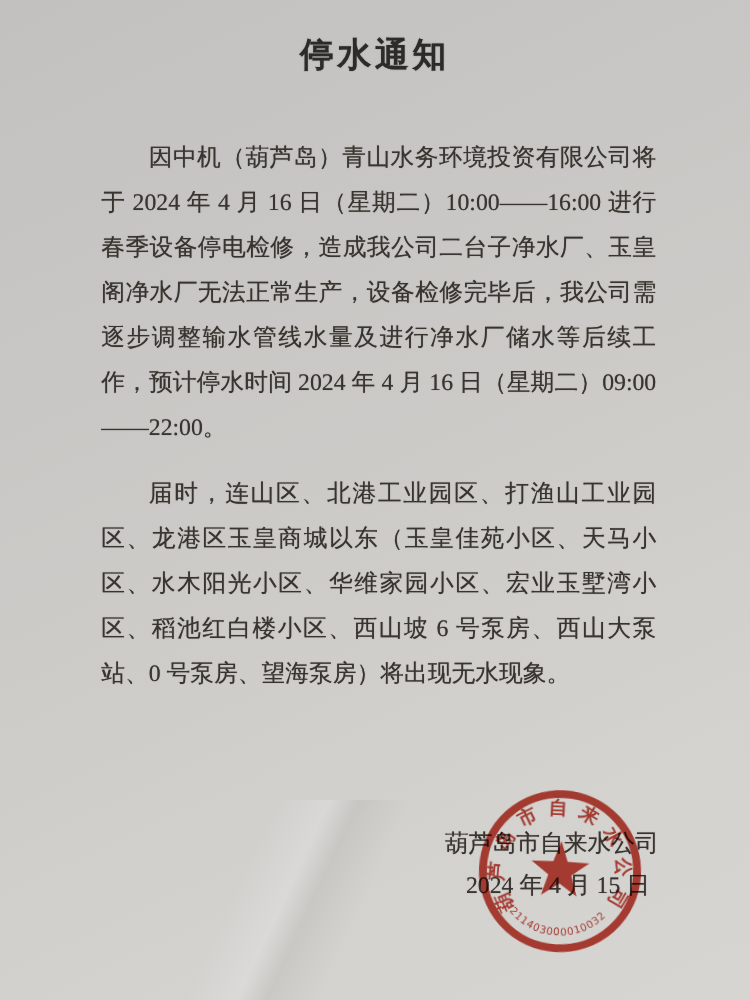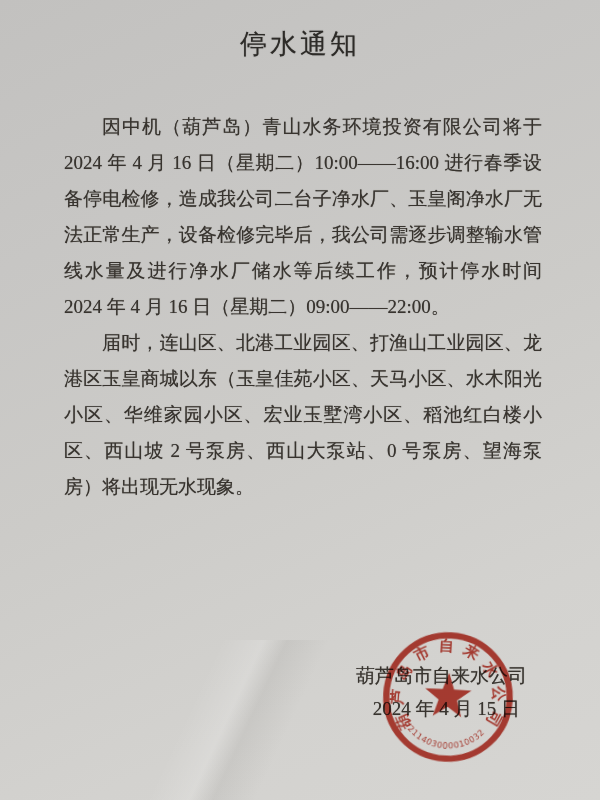--- a/index.html
+++ b/index.html
@@ -22,34 +22,34 @@
       transparent 40%,
       rgba(110,108,104,0.10) 47%,
       rgba(255,255,255,0.16) 51%,
       transparent 58%);
     pointer-events: none;
   }
   .title {
     margin: 26px 0 0 0;
     text-align: center;
     font-size: 27px;
-    font-weight: 400;
+    font-weight: 700;
     letter-spacing: 3px;
     color: #2d2b28;
     text-shadow: 0 0 1px rgba(45,43,40,0.55);
   }
   .doc-body {
     margin: 47px 58px 0 64px;
     font-size: 19px;
     line-height: 36px;
     text-align: justify;
     color: #38342f;
     text-shadow: 0 0 0.7px rgba(56,52,47,0.65);
   }
-  .doc-body p { margin: 0; text-indent: 2em; }
+  .doc-body p { margin: 17px; text-indent: 2em; }
   .signature {
     position: absolute;
     top: 659px; right: 73px;
     text-align: right;
     font-size: 19px;
     line-height: 33px;
     color: #38342f;
     text-shadow: 0 0 0.7px rgba(56,52,47,0.65);
     z-index: 2;
   }
@@ -82,21 +82,21 @@
 <body>
 
 <div class="page">
 
   <div class="crease"></div>
 
   <h1 class="title">停水通知</h1>
 
   <div class="doc-body">
     <p>因中机（葫芦岛）青山水务环境投资有限公司将于 2024 年 4 月 16 日（星期二）10:00——16:00 进行春季设备停电检修，造成我公司二台子净水厂、玉皇阁净水厂无法正常生产，设备检修完毕后，我公司需逐步调整输水管线水量及进行净水厂储水等后续工作，预计停水时间 2024 年 4 月 16 日（星期二）09:00——22:00。</p>
-    <p>届时，连山区、北港工业园区、打渔山工业园区、龙港区玉皇商城以东（玉皇佳苑小区、天马小区、水木阳光小区、华维家园小区、宏业玉墅湾小区、稻池红白楼小区、西山坡 2 号泵房、西山大泵站、0 号泵房、望海泵房）将出现无水现象。</p>
+    <p>届时，连山区、北港工业园区、打渔山工业园区、龙港区玉皇商城以东（玉皇佳苑小区、天马小区、水木阳光小区、华维家园小区、宏业玉墅湾小区、稻池红白楼小区、西山坡 6 号泵房、西山大泵站、0 号泵房、望海泵房）将出现无水现象。</p>
   </div>
 
   <div class="signature">
     <div class="sig-company">葫芦岛市自来水公司</div>
     <div class="sig-date">2024 年 4 月 15 日</div>
   </div>
 
   <div class="seal">
     <svg viewBox="0 0 140 140" xmlns="http://www.w3.org/2000/svg">
       <circle cx="70" cy="70" r="63.5" fill="none" stroke-width="6.5" stroke="#c0362a"></circle>

